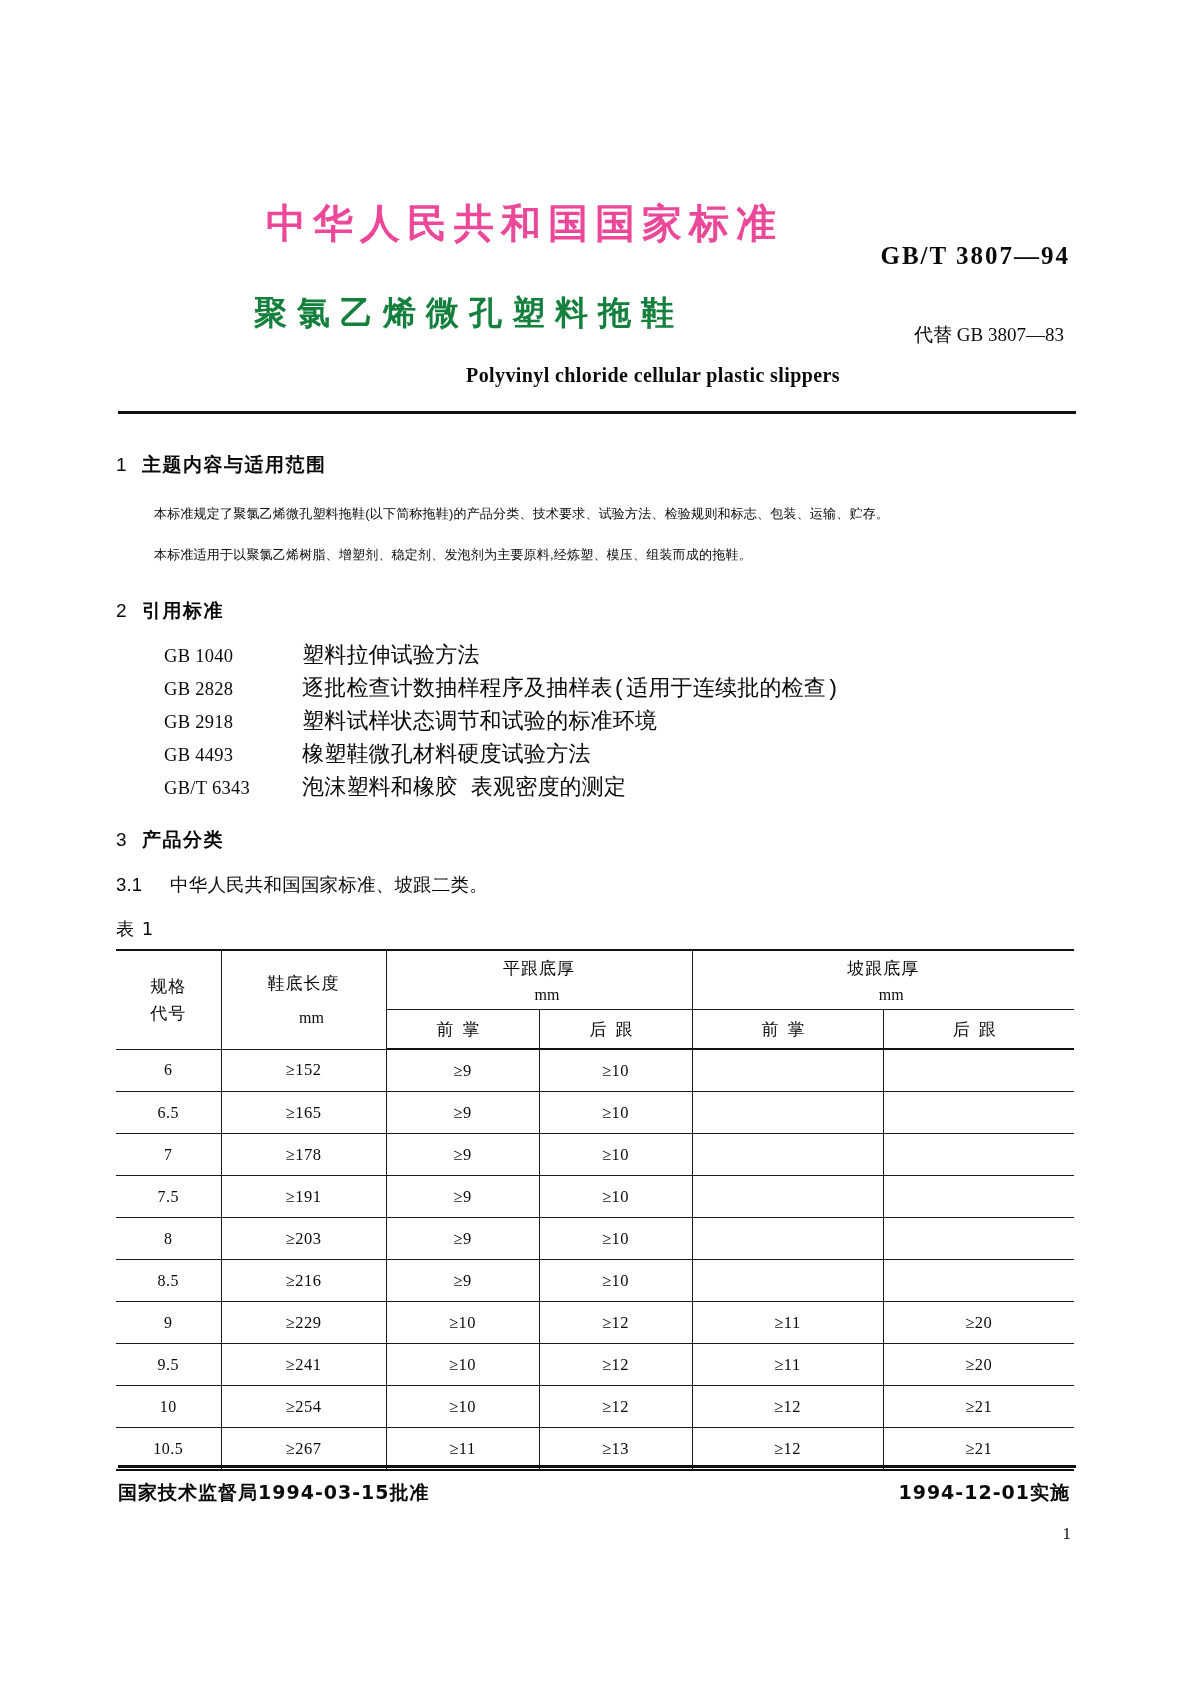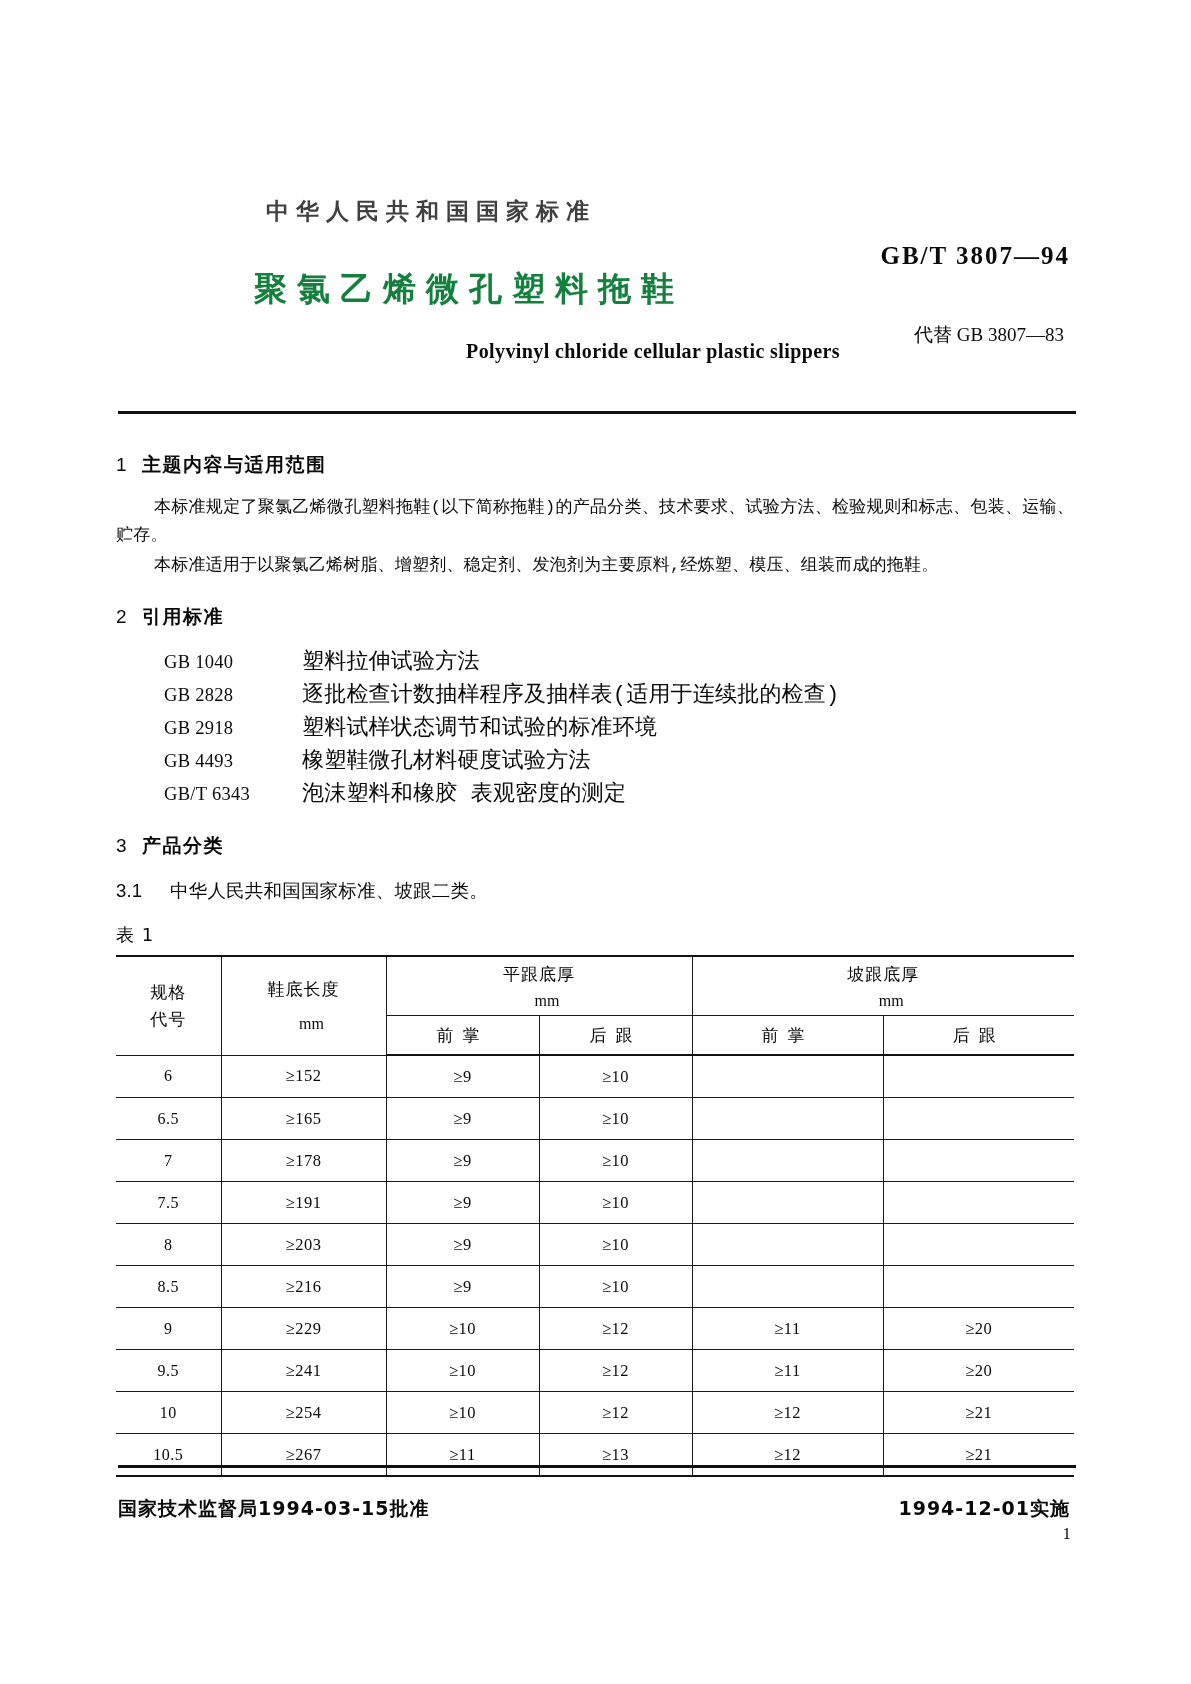--- a/index.html
+++ b/index.html
@@ -25,24 +25,24 @@
 
   
   .header-block {
     position: absolute;
     left: 118px;
     top: 196px;
     width: 960px;
   }
   .national-title {
     font-family: Liberation Sans, sans-serif;
-    font-size: 23px;
+    font-size: 40px;
     font-weight: bold;
     letter-spacing: 7px;
-    color: #404040;
+    color: #ec4899;
     margin-left: 148px;
   }
   .std-code {
     position: absolute;
     right: 8px;
     top: 46px;
     font-family: "Liberation Serif", "DejaVu Serif", serif;
     font-size: 25px;
     font-weight: bold;
     letter-spacing: 2px;
@@ -97,23 +97,23 @@
     letter-spacing: 1.5px;
     margin: 0 0 16px 0;
   }
   .sec-head .num {
     display: inline-block;
     width: 26px;
     font-family: "Liberation Sans", sans-serif;
     font-weight: normal;
   }
   .para {
-    font-family: Liberation Mono, monospace;
-    font-size: 17px;
-    line-height: 28px;
+    font-family: Liberation Sans, sans-serif;
+    font-size: 13px;
+    line-height: 39px;
     text-indent: 38px;
     margin: 0 0 2px 0;
     letter-spacing: 0.2px;
     text-align: justify;
   }
   .sub-sec {
     font-family: "DejaVu Sans", "Liberation Sans", sans-serif;
     font-size: 18.5px;
     line-height: 32px;
     margin: 0;
@@ -218,21 +218,20 @@
     left: 118px;
     top: 1480px;
     width: 958px;
     display: flex;
     justify-content: space-between;
     align-items: baseline;
     font-family: "DejaVu Sans", "Liberation Sans", sans-serif;
     font-weight: bold;
     font-size: 19px;
     letter-spacing: 1px;
-    margin-top: 16px;
   }
   .footer .right { margin-right: 6px; }
   .page-num {
     position: absolute;
     right: 120px;
     top: 1524px;
     font-family: "Liberation Serif", "DejaVu Serif", serif;
     font-size: 17px;
   }
 </style>

